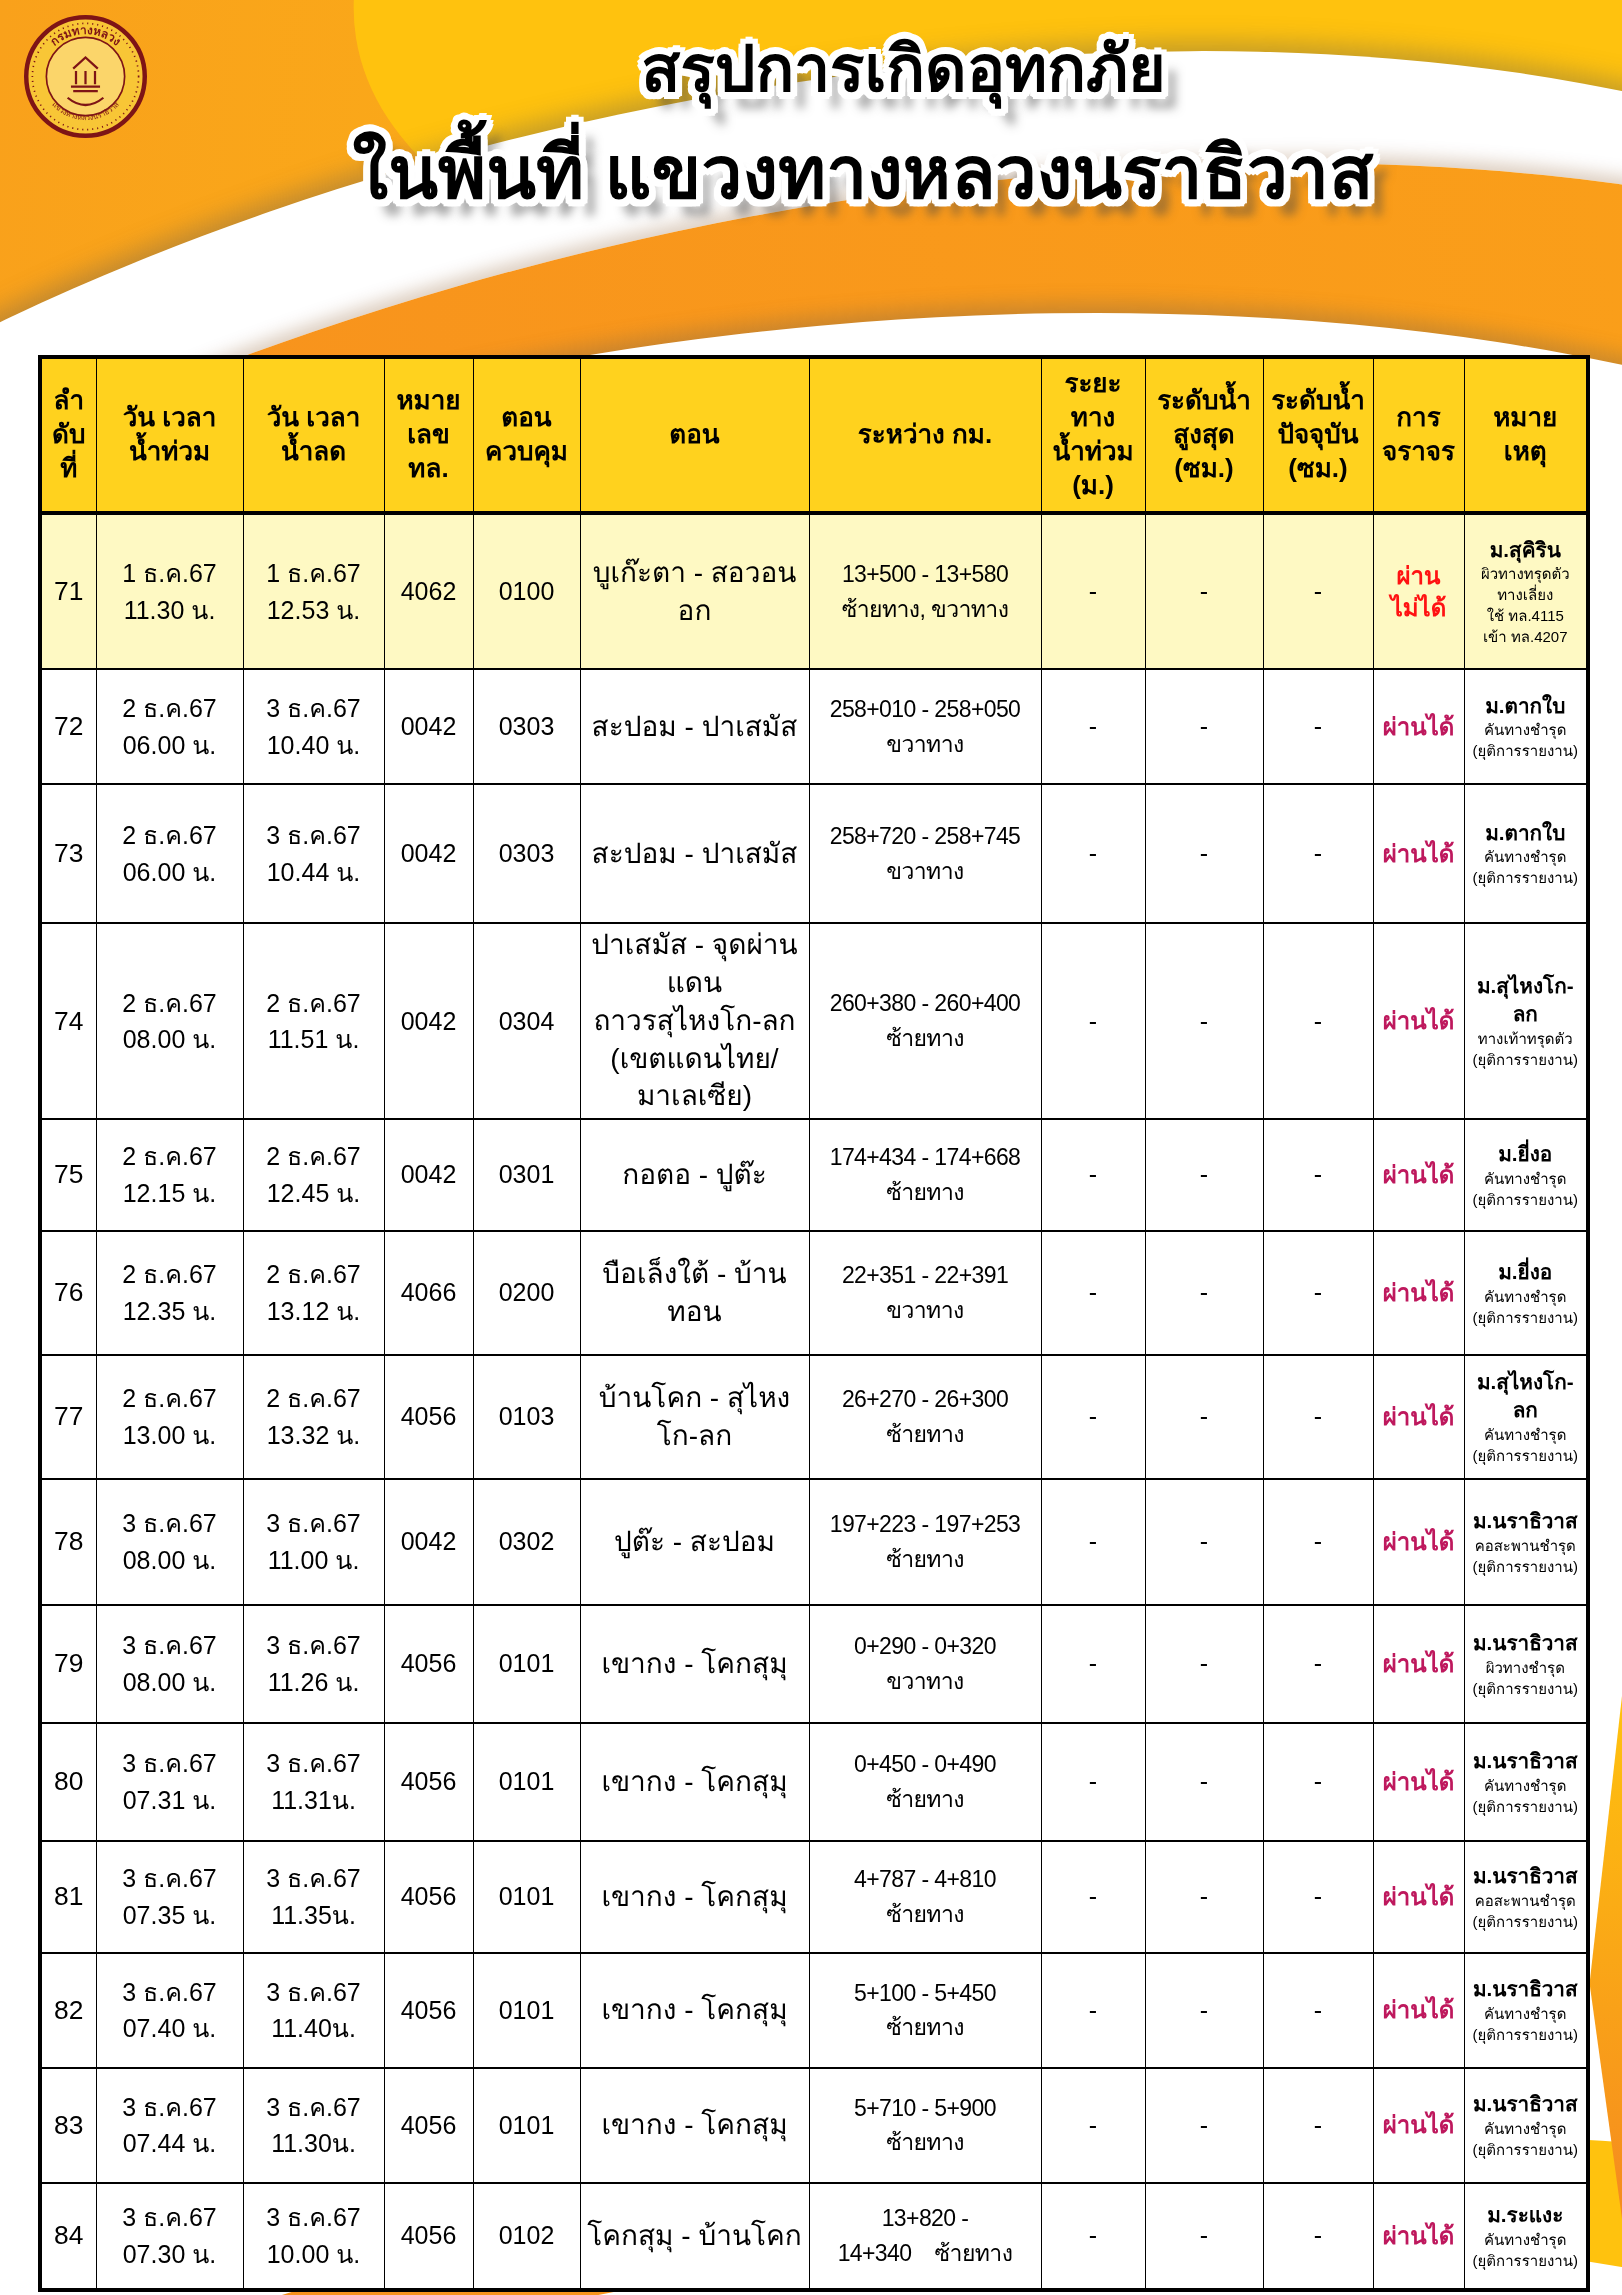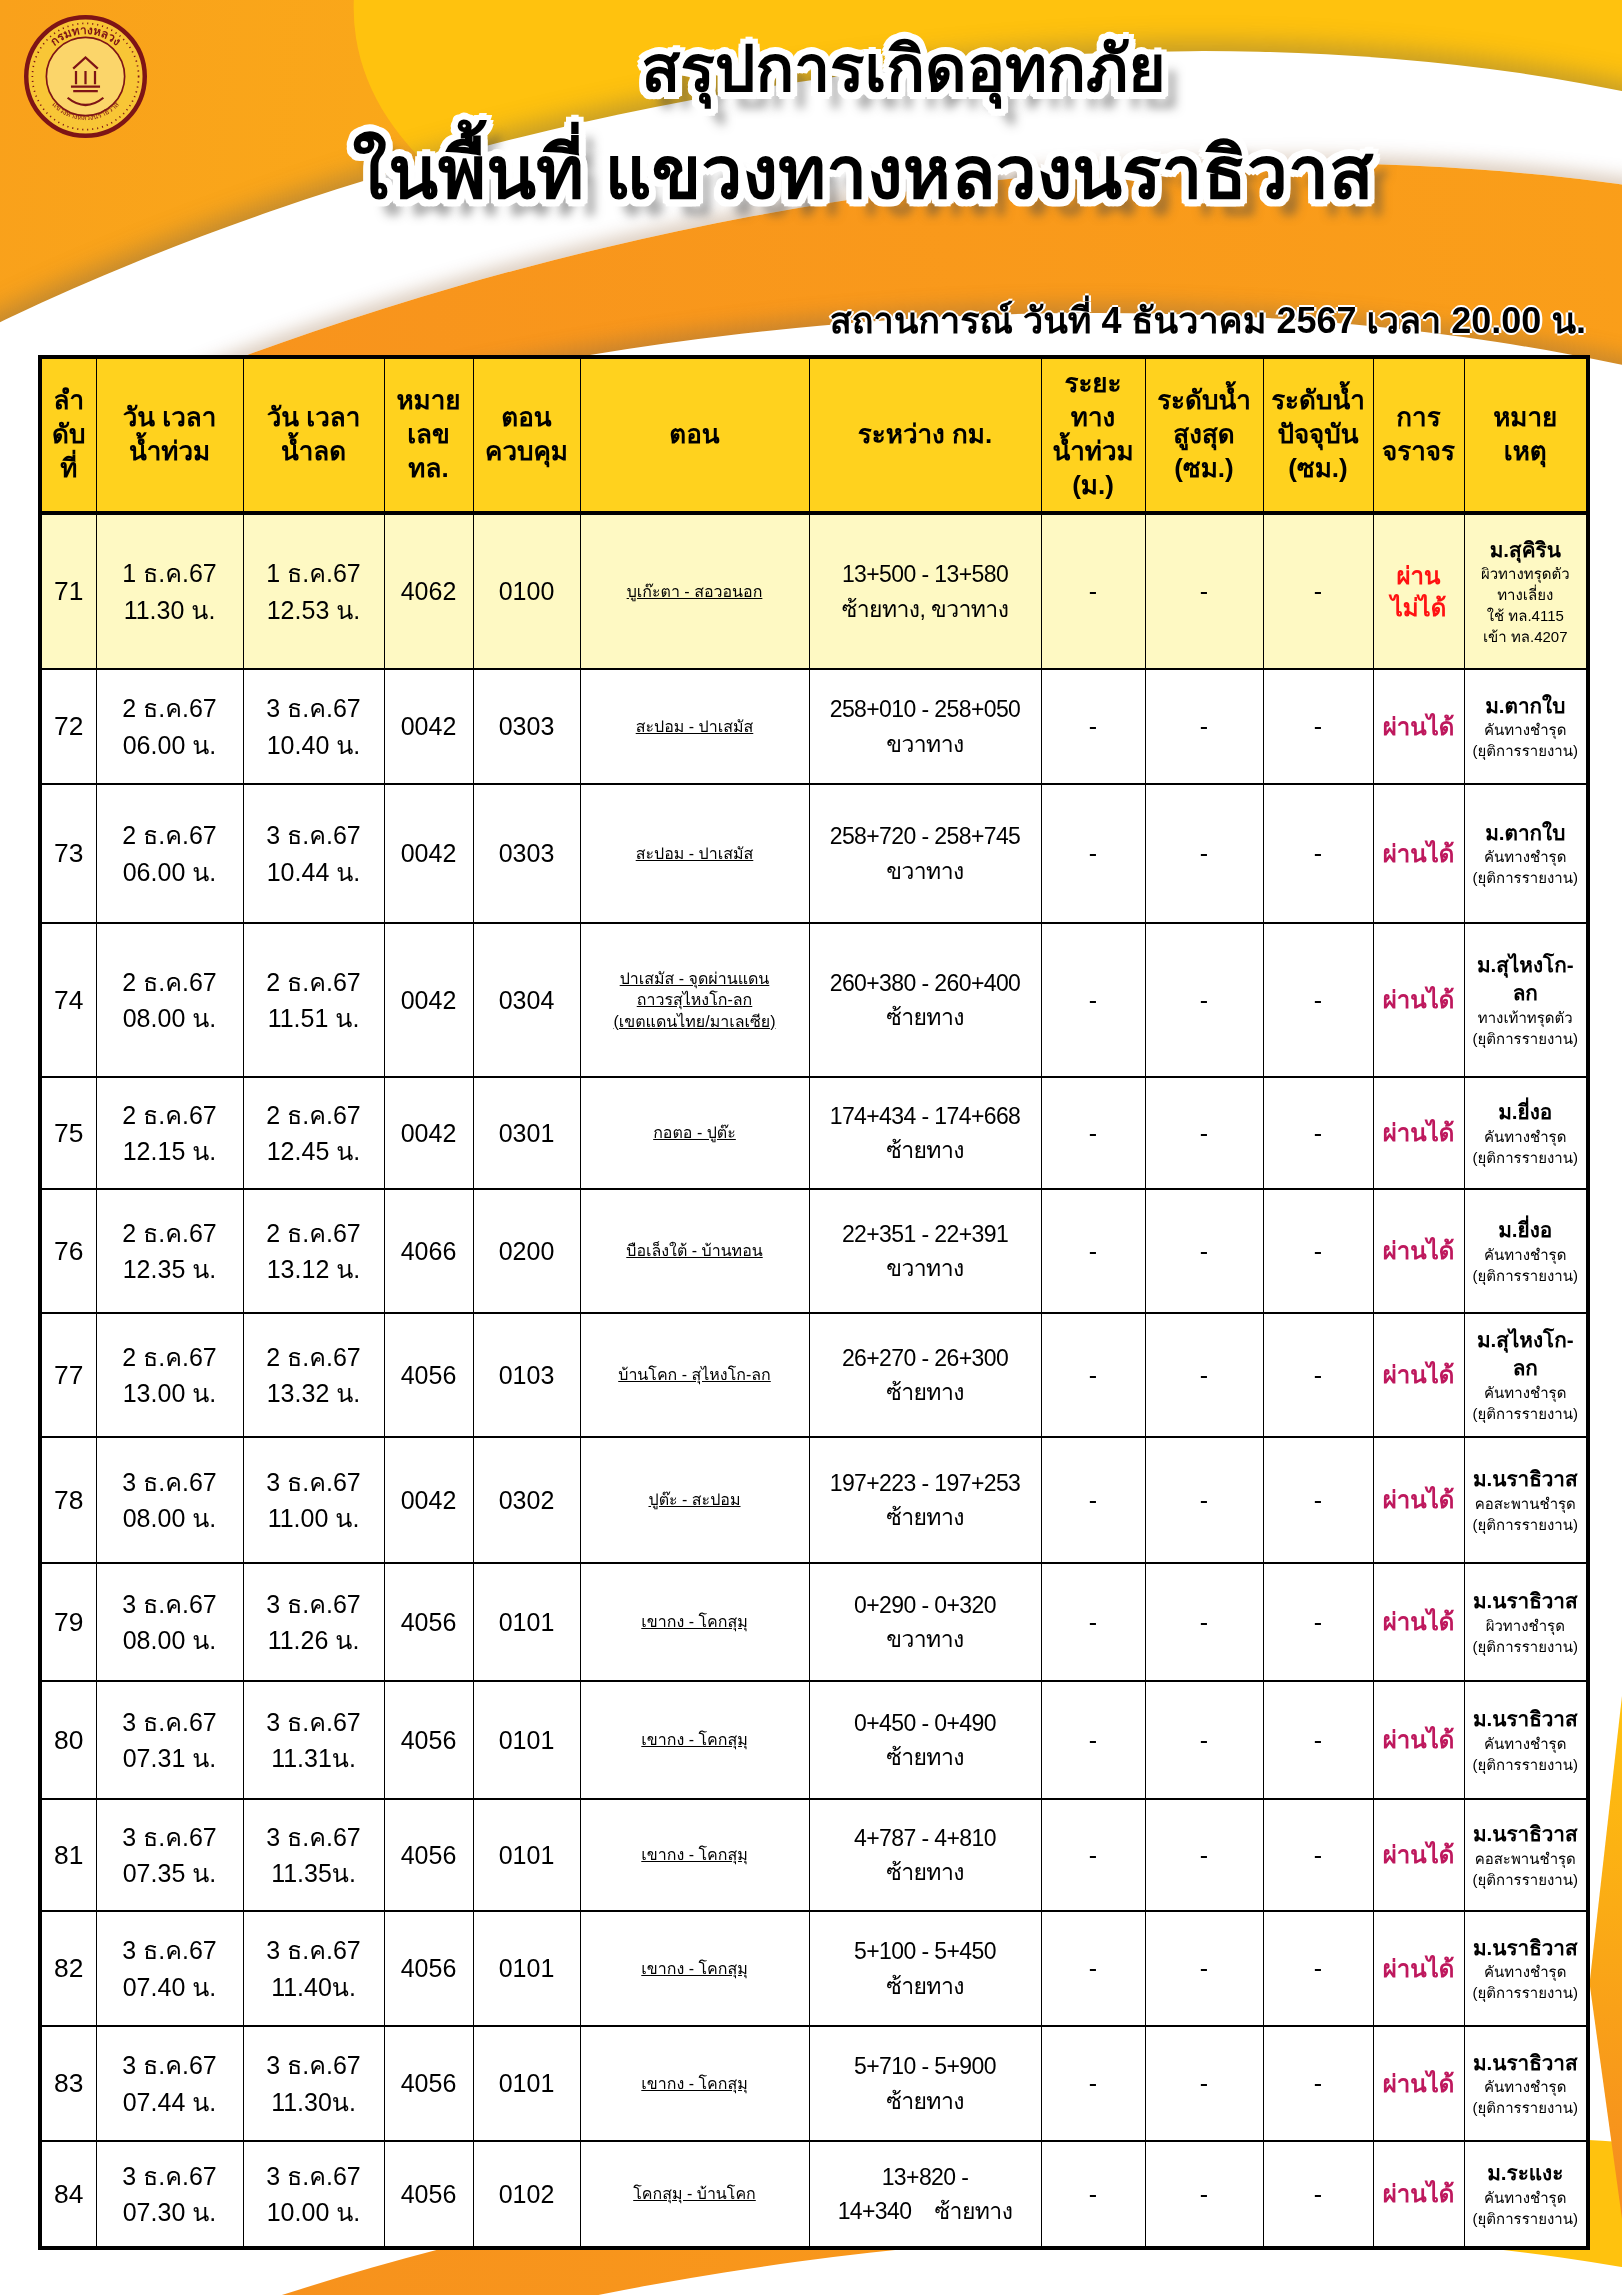--- a/index.html
+++ b/index.html
@@ -46,21 +46,21 @@
   .tbl-wrap{position:absolute;left:38px;top:355px;z-index:2;}
   table{border-collapse:collapse;table-layout:fixed;width:1547px;background:#fff;border:4px solid #000;}
   th,td{border:1.7px solid #000;border-top-width:2.9px;border-bottom-width:2.9px;
         text-align:center;vertical-align:middle;padding:2.3px 3.4px;overflow:hidden;}
   th{background:#FFD21E;font-weight:bold;font-size:26px;line-height:1.3;white-space:pre-line;}
   thead tr{height:156px;}
   th{border-bottom-width:4px;}
   td{font-size:25px;line-height:1.45;}
   .c-no{font-size:26.4px;}
   .c-date,.c-km,.c-section,.c-traffic{white-space:pre-line;}
-  .c-section{font-size:16px;line-height:1.35;text-decoration:underline;}
+  .c-section{font-size:28px;line-height:1.35;}
   .c-km{font-size:23px;line-height:1.5;letter-spacing:-0.6px;}
   .c-traffic{font-weight:bold;font-size:24px;line-height:1.3;}
   tr.hl td{background:#fef9c3;}
   td.pass{color:#be185d;}
   td.fail{color:#FF1212;}
   .rh{display:block;font-weight:bold;font-size:20.7px;line-height:1.35;white-space:pre-line;}
   .rr{display:block;font-size:15px;line-height:1.4;white-space:pre-line;}
   tbody tr:nth-child(1){height:156px;}
   tbody tr:nth-child(2){height:115px;}
   tbody tr:nth-child(3){height:139px;}
@@ -105,21 +105,20 @@
     <text font-size="21" font-weight="bold" fill="#7E1416">
       <textPath href="#lt" startOffset="50%" text-anchor="middle">กรมทางหลวง</textPath>
     </text>
     <text font-size="13" fill="#7E1416">
       <textPath href="#lb" startOffset="50%" text-anchor="middle">แขวงทางหลวงนราธิวาส</textPath>
     </text>
   </svg>
 
   <div class="title l2">ในพื้นที่ แขวงทางหลวงนราธิวาส</div>
   <div class="title l1">สรุปการเกิดอุทกภัย</div>
-  <div class="subtitle">สถานการณ์ วันที่ 4 ธันวาคม 2567 เวลา 20.00 น.</div>
 
   <div class="tbl-wrap">
   <table>
     <colgroup>
       <col style="width:56px">
           <col style="width:147px">
           <col style="width:141px">
           <col style="width:89px">
       <col style="width:107px">
           <col style="width:229px">

